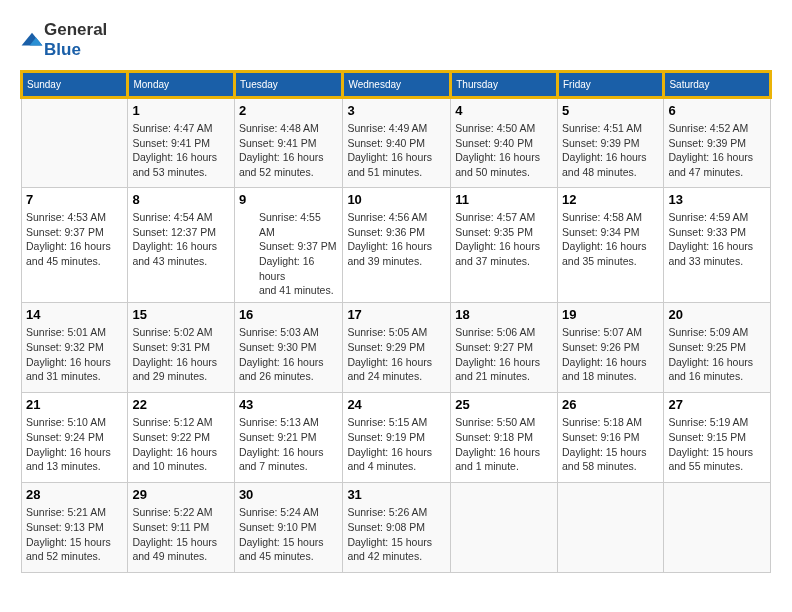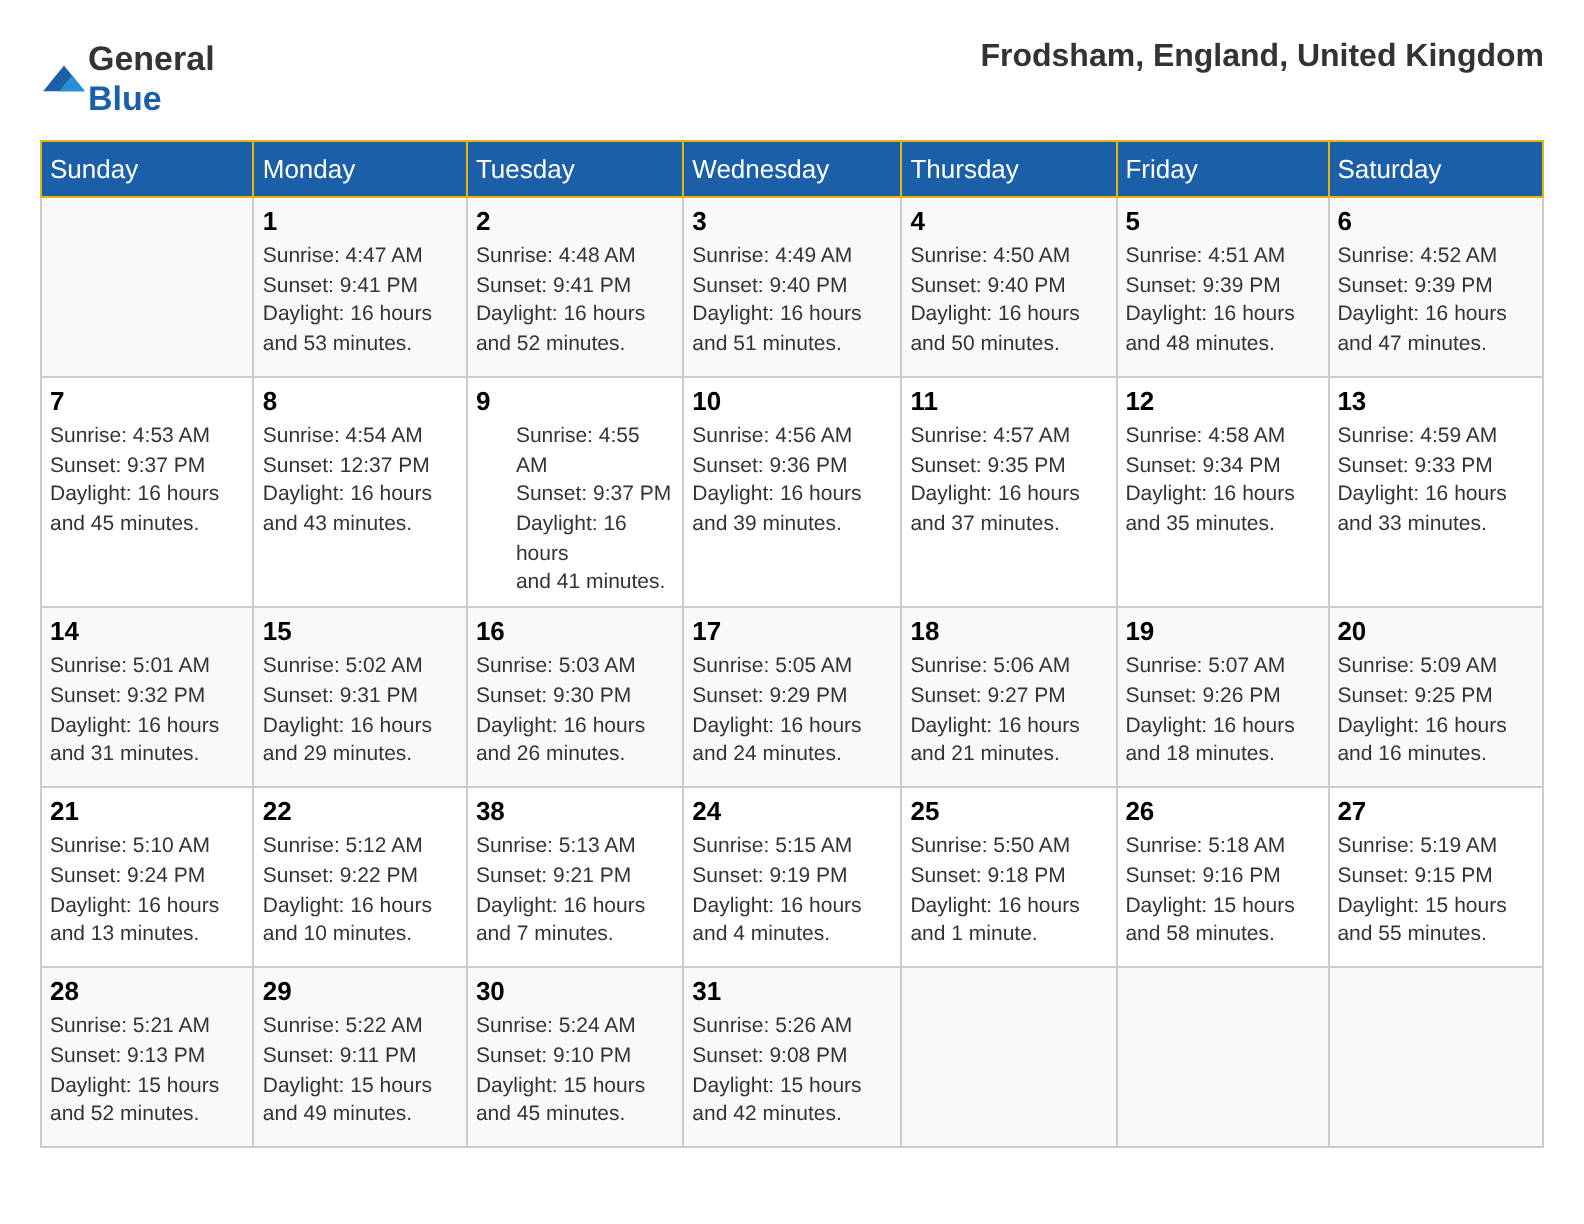--- a/index.html
+++ b/index.html
@@ -43,23 +43,23 @@
       border-collapse: collapse;
       font-size: 11px;
     }
     thead tr {
       background-color: #1a5fa8;
       color: white;
     }
     thead th {
       padding: 6px 4px;
       text-align: left;
-      font-size: 13px;
+      font-size: 10px;
       font-weight: normal;
-      border: 1px solid #eab308;
+      border: 3px solid #eab308;
     }
     tbody tr {
       vertical-align: top;
     }
     tbody td {
       border: 1px solid #ccc;
       padding: 4px 4px;
       height: 90px;
       width: 113px;
     }
@@ -94,21 +94,20 @@
         <polygon points="15,2 28,18 2,18" fill="#1a5fa8"></polygon>
         <polygon points="20,8 28,18 12,18" fill="#2a8fd4"></polygon>
       </svg>
       <div>
         <span style="font-size:17px;font-weight:bold;color:#333;">General</span><br>
         <span style="font-size:17px;font-weight:bold;color:#1a5fa8;">Blue</span>
       </div>
     </div>
   </div>
   <div class="title-block">
-    <div class="location">Frodsham, England, United Kingdom</div>
   </div>
 </div>
 
 <table>
   <thead>
     <tr>
     <th>Sunday</th>
         <th>Monday</th>
         <th>Tuesday</th>
         <th>Wednesday</th>
@@ -274,21 +273,21 @@
 and 13 minutes.</div>
         </td>
         <td>
           <span class="day-number">22</span>
           <div class="cell-content" style="white-space: pre-line;">Sunrise: 5:12 AM
 Sunset: 9:22 PM
 Daylight: 16 hours
 and 10 minutes.</div>
         </td>
         <td>
-          <span class="day-number">38</span>
+          <span class="day-number">43</span>
           <div class="cell-content" style="white-space: pre-line;">Sunrise: 5:13 AM
 Sunset: 9:21 PM
 Daylight: 16 hours
 and 7 minutes.</div>
         </td>
         <td>
           <span class="day-number">24</span>
           <div class="cell-content" style="white-space: pre-line;">Sunrise: 5:15 AM
 Sunset: 9:19 PM
 Daylight: 16 hours

